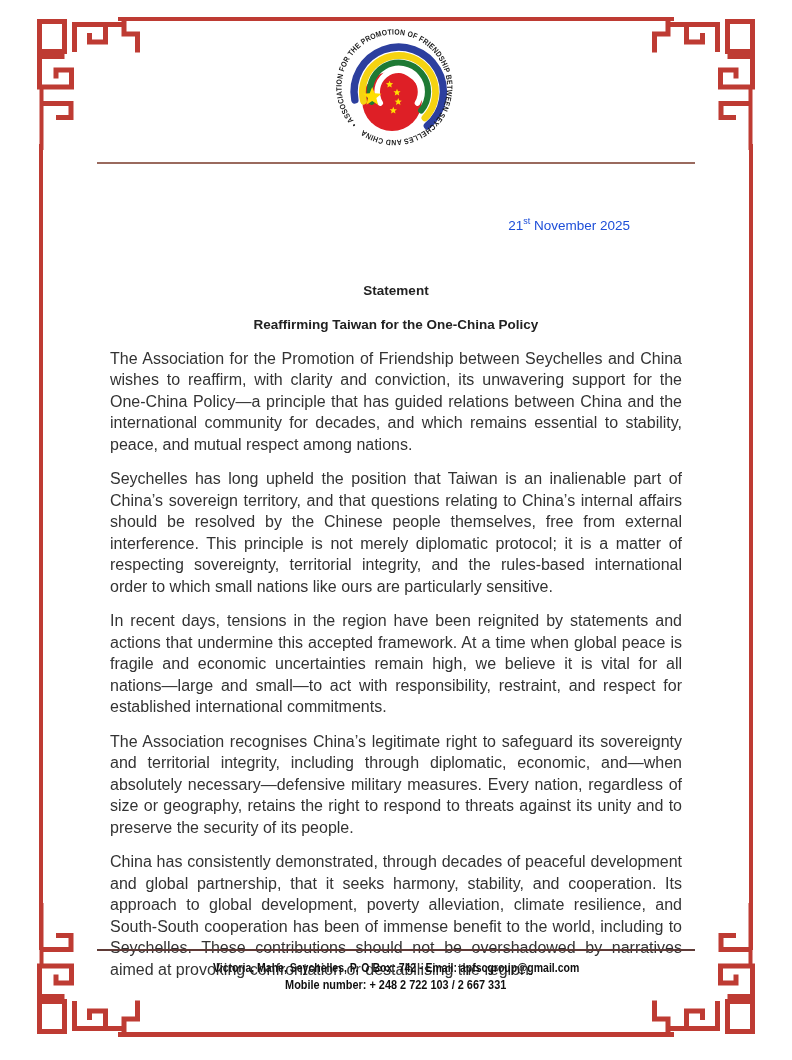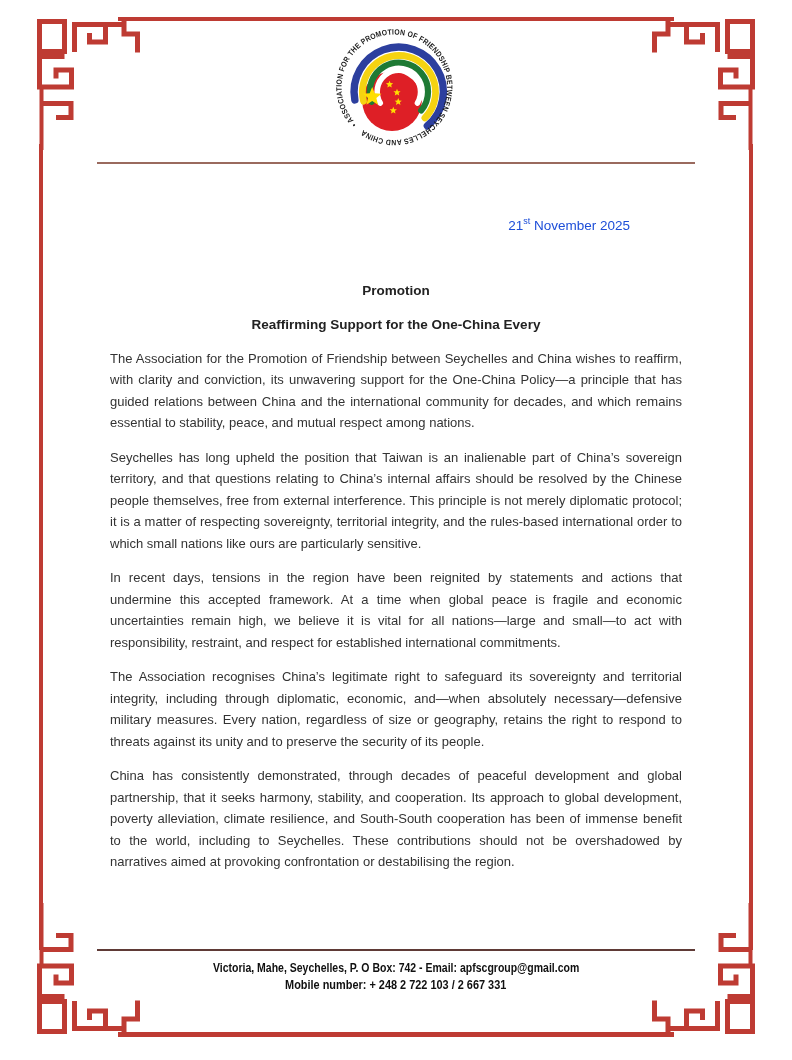--- a/index.html
+++ b/index.html
@@ -28,21 +28,21 @@
   .logo svg{display:block;width:124px;height:124px;}
   
   .content{position:absolute;left:110px;top:216px;width:572px;color:#333;}
   .date-line{text-align:right;padding-right:52px;font-size:13.5px;color:#1d4ed8;}
   .date-line sup{font-size:9px;}
   .heading{ text-align:center;font-weight:bold;font-size:13.5px;color:#222;}
   .h1{margin-top:50px;}
   .h2{margin-top:19px;}
   .body-text{margin-top:16px;}
   .body-text p{
-    margin:0 0 13px 0;text-align:justify;font-size:13px;line-height:21.5px;color:#333;
+    margin:0 0 13px 0;text-align:justify;font-size:16px;line-height:21.5px;color:#333;
   }
   
   .footer{position:absolute;left:0;top:956px;width:792px;text-align:center;color:#101010;}
   .cond{display:inline-block;transform:scaleX(0.84);transform-origin:center;white-space:nowrap;font-weight:bold;}
   .footer .org{font-size:16.5px;letter-spacing:0.2px;}
   .footer .address{font-size:12.5px;margin-top:5px;}
   .footer .mobile{font-size:13px;margin-top:2px;}
 </style>
 </head>
 <body>
@@ -131,22 +131,22 @@
         <textPath href="#ringPath" startOffset="0" textLength="520" lengthAdjust="spacingAndGlyphs">• ASSOCIATION FOR THE PROMOTION OF FRIENDSHIP BETWEEN SEYCHELLES AND CHINA</textPath>
       </text>
     </svg>
   </div>
 
   <div class="rule under-logo"></div>
 
   <div class="content">
     <div class="date-line"><span>21</span><sup>st</sup><span> November 2025</span></div>
 
-    <div class="heading h1">Promotion</div>
-    <div class="heading h2">Reaffirming Support for the One-China Every</div>
+    <div class="heading h1">Statement</div>
+    <div class="heading h2">Reaffirming Taiwan for the One-China Policy</div>
 
     <div class="body-text">
       <p>The Association for the Promotion of Friendship between Seychelles and China wishes to reaffirm, with clarity and conviction, its unwavering support for the One-China Policy—a principle that has guided relations between China and the international community for decades, and which remains essential to stability, peace, and mutual respect among nations.</p>
       <p>Seychelles has long upheld the position that Taiwan is an inalienable part of China’s sovereign territory, and that questions relating to China’s internal affairs should be resolved by the Chinese people themselves, free from external interference. This principle is not merely diplomatic protocol; it is a matter of respecting sovereignty, territorial integrity, and the rules-based international order to which small nations like ours are particularly sensitive.</p>
       <p>In recent days, tensions in the region have been reignited by statements and actions that undermine this accepted framework. At a time when global peace is fragile and economic uncertainties remain high, we believe it is vital for all nations—large and small—to act with responsibility, restraint, and respect for established international commitments.</p>
       <p>The Association recognises China’s legitimate right to safeguard its sovereignty and territorial integrity, including through diplomatic, economic, and—when absolutely necessary—defensive military measures. Every nation, regardless of size or geography, retains the right to respond to threats against its unity and to preserve the security of its people.</p>
       <p>China has consistently demonstrated, through decades of peaceful development and global partnership, that it seeks harmony, stability, and cooperation. Its approach to global development, poverty alleviation, climate resilience, and South-South cooperation has been of immense benefit to the world, including to Seychelles. These contributions should not be overshadowed by narratives aimed at provoking confrontation or destabilising the region.</p>
     </div>
   </div>
 

